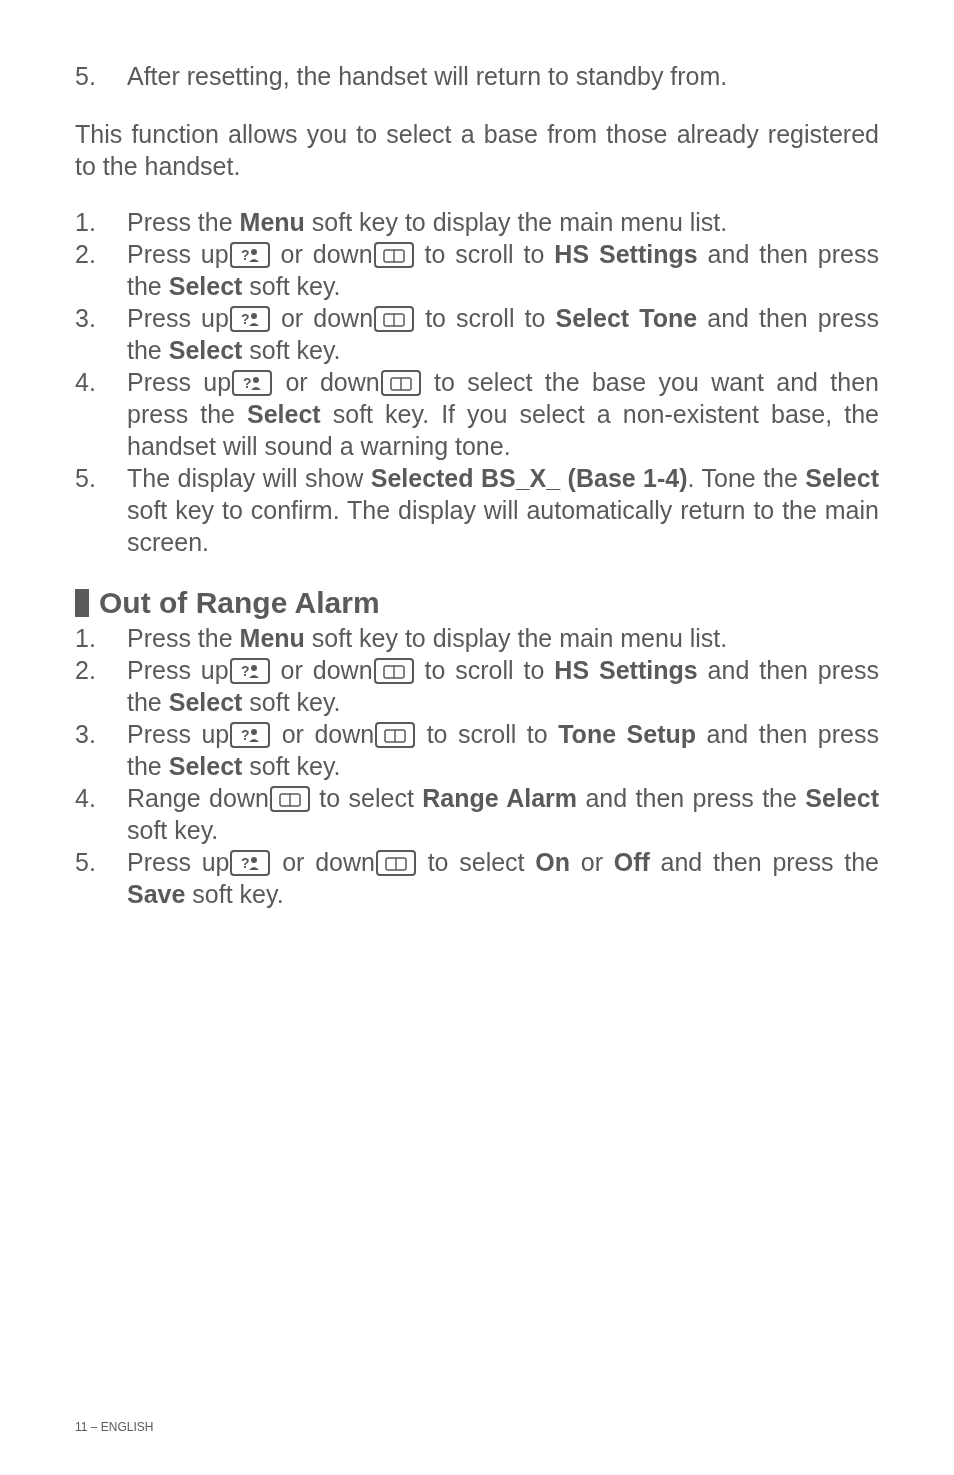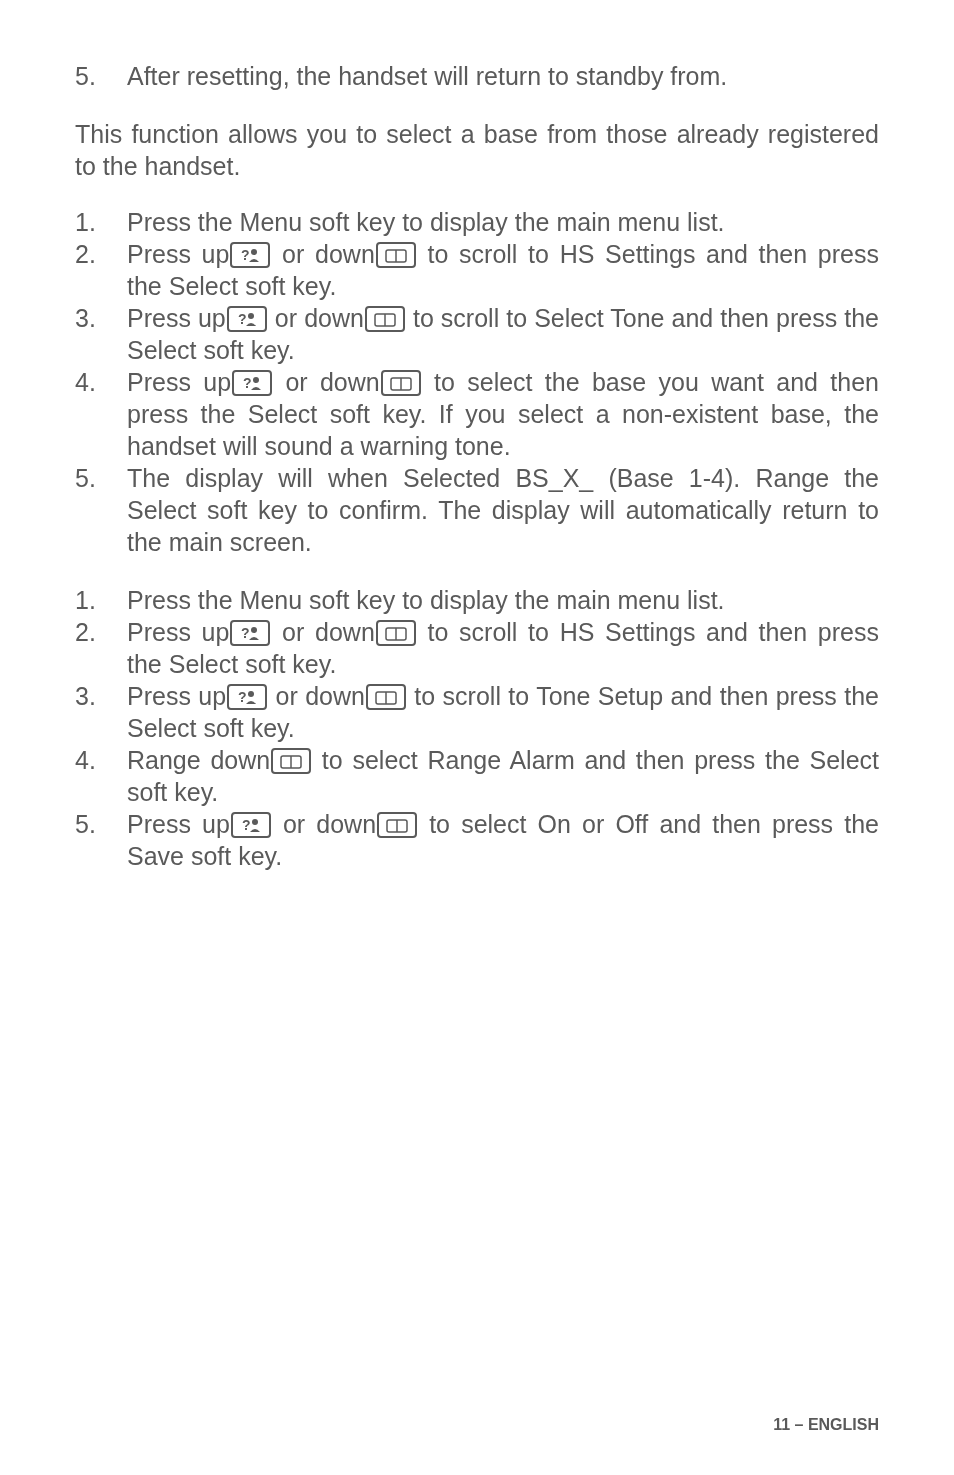--- a/index.html
+++ b/index.html
@@ -45,46 +45,45 @@
     width: 14px;
     height: 28px;
     background: #5a5a5a;
     flex-shrink: 0;
   }
   .intro {
     text-align: justify;
     margin: 0 0 24px 0;
   }
   .bold {
-    font-weight: normal;
+    font-weight: bold;
   }
   .icon-key {
     display: inline-block;
     vertical-align: -5px;
     width: 40px;
     height: 26px;
     border: 2px solid #5a5a5a;
     border-radius: 4px;
     box-sizing: border-box;
     position: relative;
     margin: 0 1px;
   }
   .icon-key svg {
     position: absolute;
     top: 0;
     left: 0;
     width: 100%;
     height: 100%;
   }
   .footer {
-    text-align: right;
-    font-size: 16px;
+    text-align: left;
+    font-size: 12px;
     margin-top: auto;
     padding-top: 20px;
-    font-weight: bold;
   }
 </style>
 </head>
 <body>
 
 <div class="content">
 
 <ol class="step-list">
   <li>
     <span class="num">5.</span>
@@ -127,24 +126,28 @@
             <text x="9" y="16" font-size="14" fill="#5a5a5a" font-weight="bold">?</text>
             <circle cx="22" cy="8" r="3" fill="#5a5a5a"></circle>
             <path d="M17 18 Q22 12 27 18" fill="#5a5a5a"></path>
           </svg></span><span> or down</span><span class="icon-key"><svg viewBox="0 0 36 22">
             <rect x="8" y="6" width="20" height="12" rx="2" fill="none" stroke="#5a5a5a" stroke-width="1.5"></rect>
             <line x1="18" y1="6" x2="18" y2="18" stroke="#5a5a5a" stroke-width="1.5"></line>
           </svg></span><span> to select the base you want and then press the </span><span class="bold">Select</span><span> soft key.  If you select a non-existent base, the handset will sound a warning tone.</span>
   </li>
   <li>
     <span class="num">5.</span>
-    <span>The display will when </span><span class="bold">Selected BS_X_ (Base 1-4)</span><span>.  Range the </span><span class="bold">Select</span><span> soft key to confirm.  The display will automatically return to the main screen.</span>
+    <span>The display will show </span><span class="bold">Selected BS_X_ (Base 1-4)</span><span>.  Tone the </span><span class="bold">Select</span><span> soft key to confirm.  The display will automatically return to the main screen.</span>
   </li>
 </ol>
 
+<div class="heading">
+  <span class="bar"></span>
+  <span>Out of Range Alarm</span>
+</div>
 
 <ol class="step-list">
   <li>
     <span class="num">1.</span>
     <span>Press the </span><span class="bold">Menu</span><span> soft key to display the main menu list.</span>
   </li>
   <li>
     <span class="num">2.</span>
     <span>Press up</span><span class="icon-key"><svg viewBox="0 0 36 22">
             <text x="9" y="16" font-size="14" fill="#5a5a5a" font-weight="bold">?</text>

